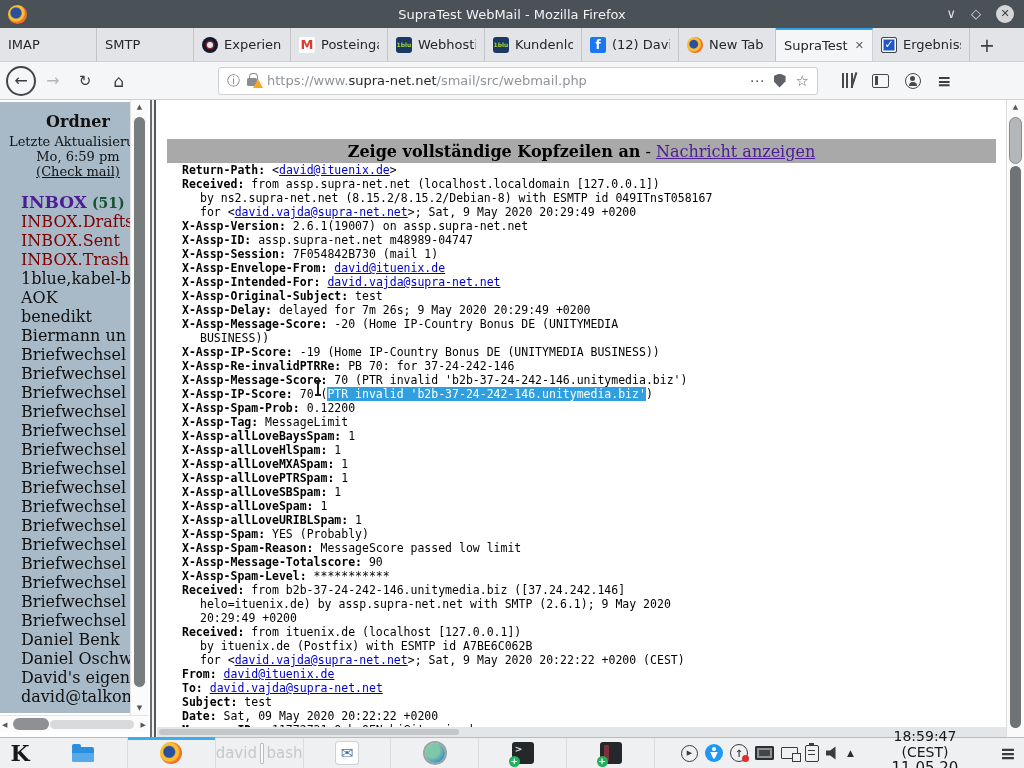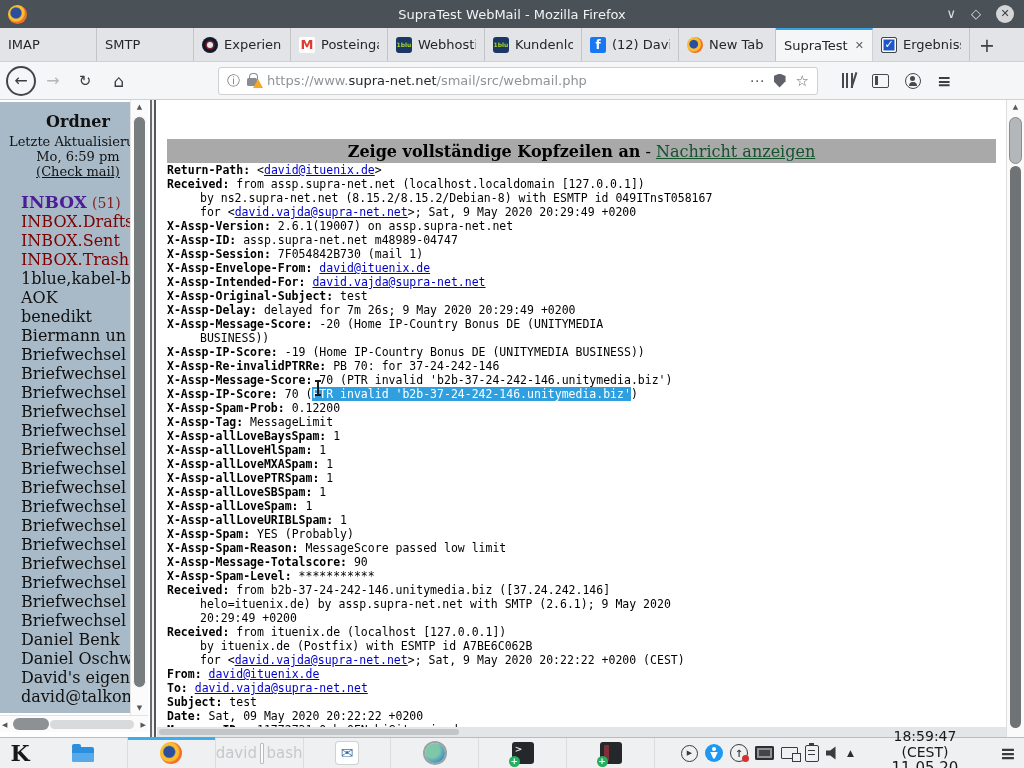--- a/index.html
+++ b/index.html
@@ -98,21 +98,21 @@
   .sb-title { margin-top:10px; width:156px; text-align:center; font-size:16px;
               font-weight:bold; color:#111; }
   .sb-upd { margin-top:3px; padding-left:9px; font-size:13px; color:#111; white-space:nowrap; }
   .sb-time { width:156px; text-align:center; font-size:13px; color:#111; }
   .sb-check { width:156px; text-align:center; font-size:13px; }
   .sb-check a { color:#111; text-decoration:underline; }
   .folders { margin-top:14px; }
   .folder { height:19px; line-height:19px; padding-left:21px; font-size:16px;
             white-space:nowrap; color:#111; }
   .folder.inbox .fname { color:#4c1d95; font-weight:bold; font-size:17px; }
-  .folder.inbox .fcount { color:#7f1d1d; font-size:14px; }
+  .folder.inbox .fcount { color:#14532d; font-size:14px;font-weight:bold; }
   .folder.special .fname { color:#7c0000; }
 
   
   .sb-vscroll { position:absolute; right:0; top:0; width:18px; height:615px;
      background:#fbfbfb; border-left:1px solid #e4e4e4; }
   .scroll-arrow { position:absolute; left:0; right:0; text-align:center; font-size:7px;
      color:#55585b; }
   .sb-vthumb { position:absolute; left:2px; top:16px; width:13px; height:572px;
      background:#787d80; border:1px solid #fbfbfb; border-radius:7px; }
   .sb-hscroll { position:absolute; left:0; bottom:5px; width:148px; height:17px;
@@ -127,23 +127,23 @@
   .splitter { position:absolute; left:148px; top:0; width:9px; height:637px;
      background:linear-gradient(90deg,#fff 0 2px,#6b6e71 2px 4px,#f2f2f2 4px 6px,#55585a 6px 8px,#fff 8px 9px); }
 
   
   .main { position:absolute; left:157px; top:0; width:849px; height:637px;
           background:#fff; overflow:hidden; }
   .banner { margin:39px 10px 0 10px; height:24px; background:#a9a9a9; display:flex;
             align-items:center; justify-content:center;
             font-family:"DejaVu Serif", serif; font-size:16px; color:#000; white-space:pre; }
   .banner-title { font-weight:bold; }
-  .banner-link { color:#14532d; text-decoration:underline; }
+  .banner-link { color:#4c1d95; text-decoration:underline; }
   .hlines { margin-top:0; }
-  .hline { height:14px; line-height:14px; padding-left:10px; white-space:pre;
+  .hline { height:14px; line-height:14px; padding-left:25px; white-space:pre;
            font-family:"DejaVu Sans Mono", monospace; font-size:11.5px; color:#000; }
   .hline.ind { padding-left:43px; }
   .hb { font-weight:bold; }
   .ha { color:#0000cc; text-decoration:underline; }
   .hsel { background:#2f9fe0; color:#fff; }
   .ibeam { position:absolute; left:160px; top:280px; width:2px; height:16px; background:#1b1b1b; }
   .ibeam::before, .ibeam::after { content:""; position:absolute; left:-2px; width:6px;
      height:2px; background:#1b1b1b; }
   .ibeam::before { top:0; } .ibeam::after { bottom:0; }
   .main-hscroll { position:absolute; left:0; bottom:0; width:849px; height:10px;

